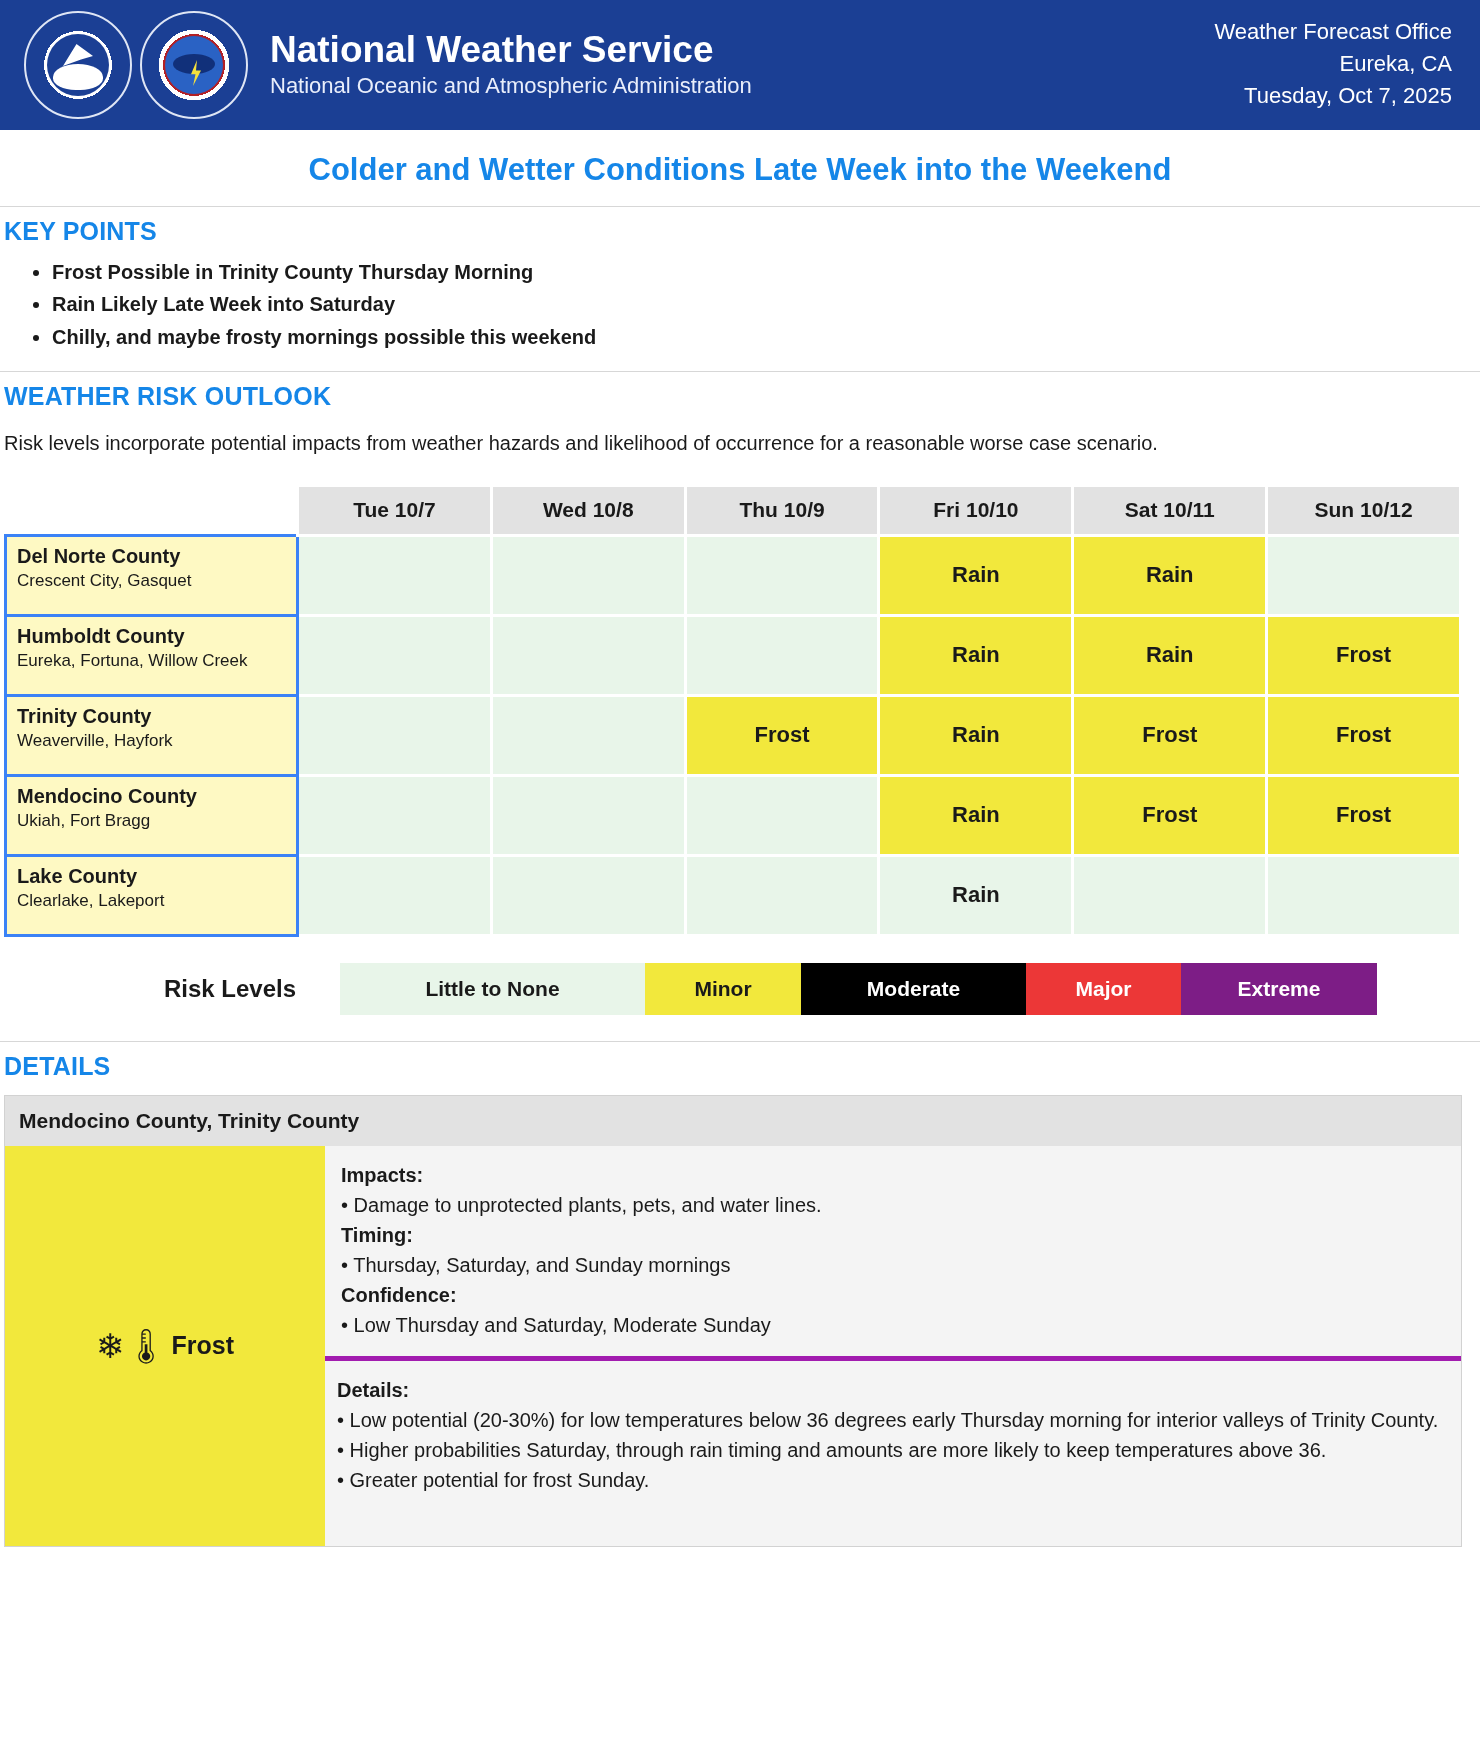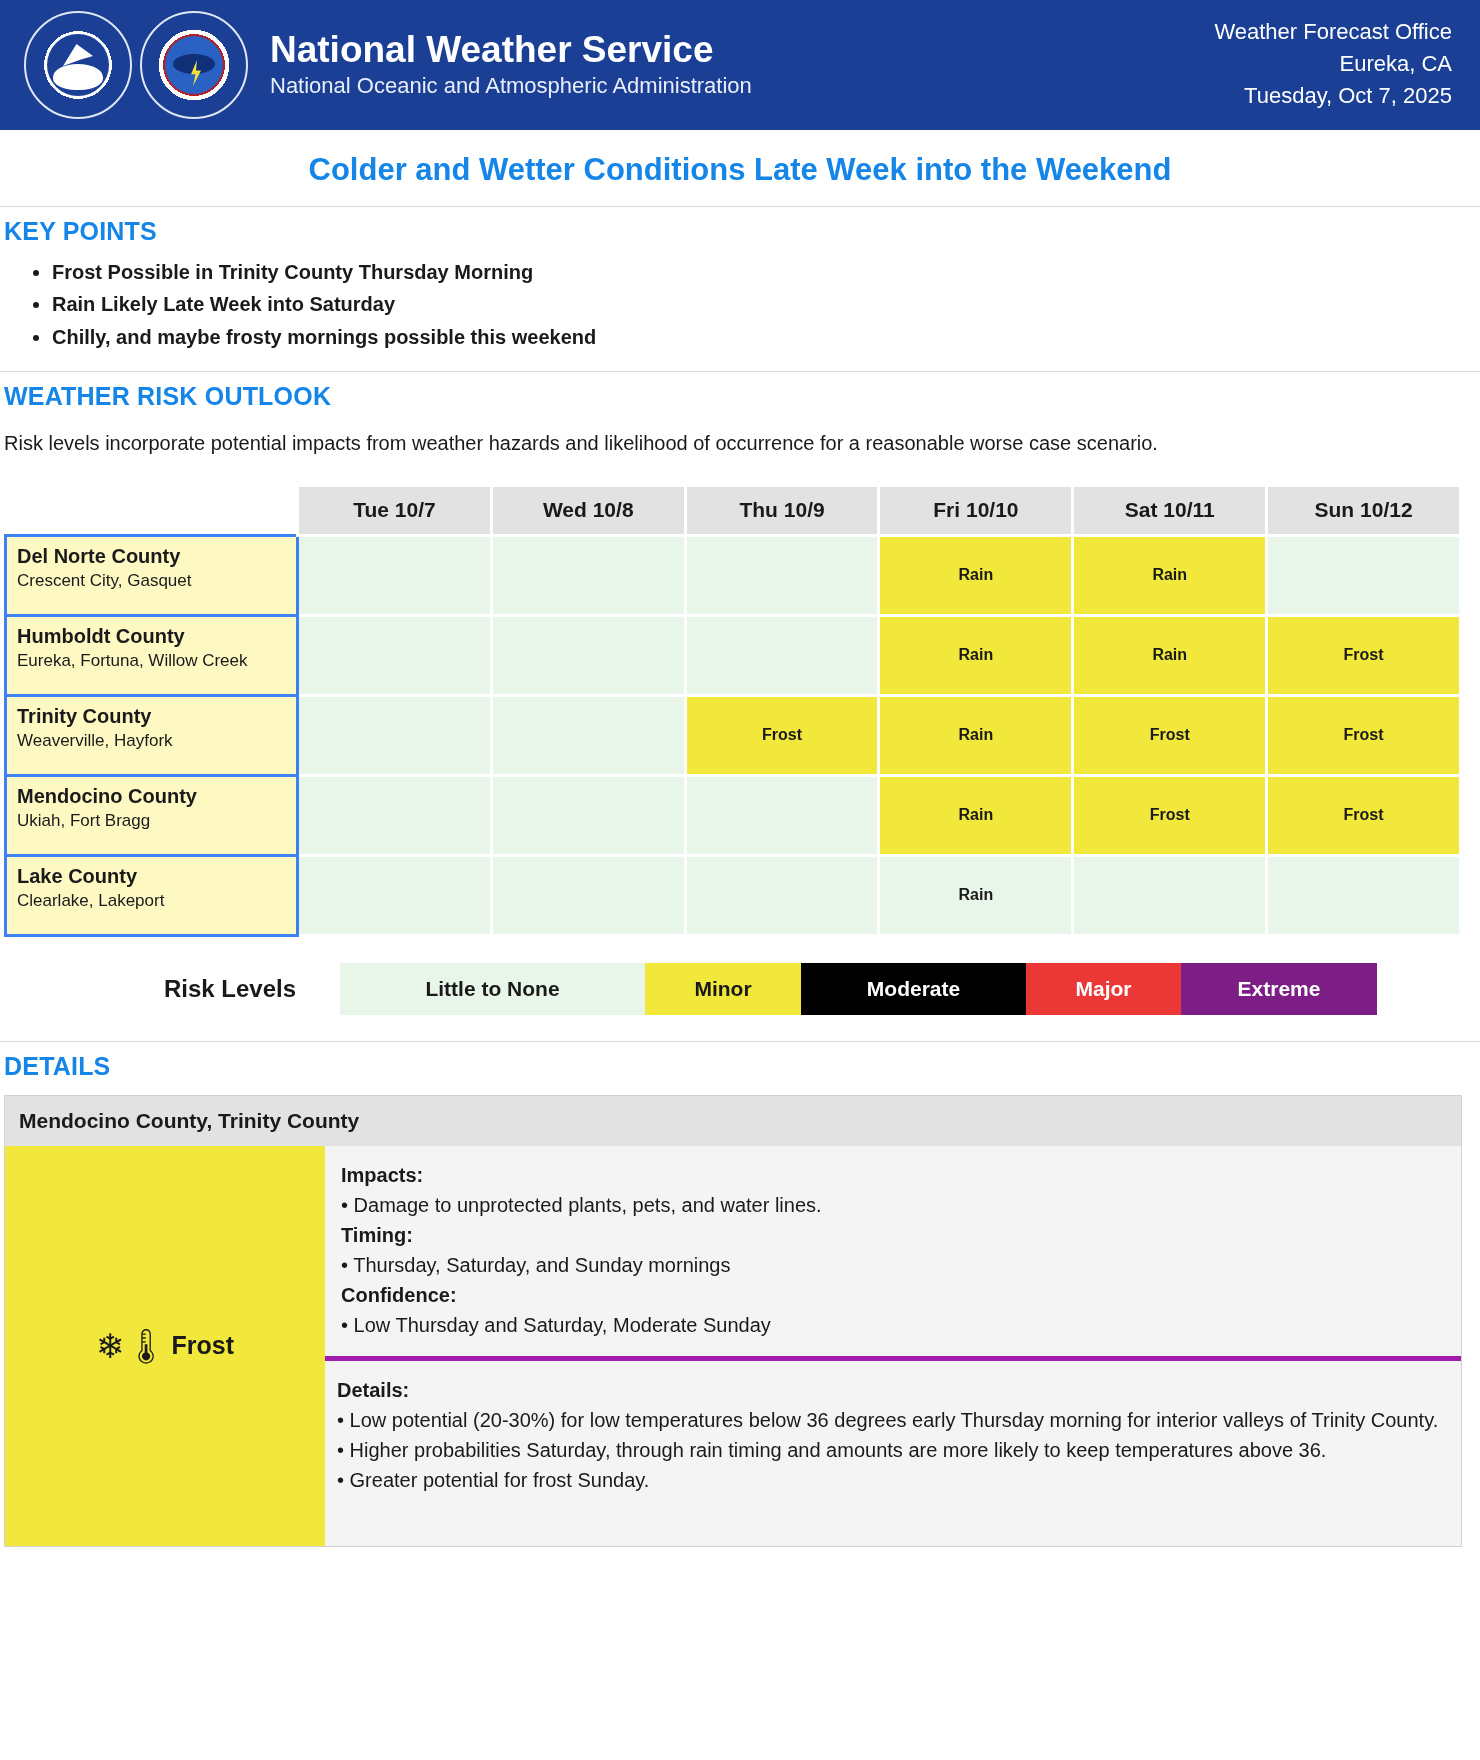--- a/index.html
+++ b/index.html
@@ -131,21 +131,21 @@
     border: 3px solid #3b82f6;
     padding: 8px 10px 10px 10px;
     vertical-align: top;
     width: 292px;
   }
   .county-name { font-size: 20px; font-weight: bold; line-height: 1.15; }
   .county-cities { font-size: 17px; margin-top: 3px; line-height: 1.2; }
   table.risk td.cell {
     border: 3px solid #ffffff;
     text-align: center;
-    font-size: 16px;
+    font-size: 22px;
     font-weight: bold;
     height: 80px;
   }
   .lv-none { background: #e8f5e9; }
   .lv-minor { background: #f2e83c; }
 
   
   .legend-row {
     display: flex;
     align-items: center;

